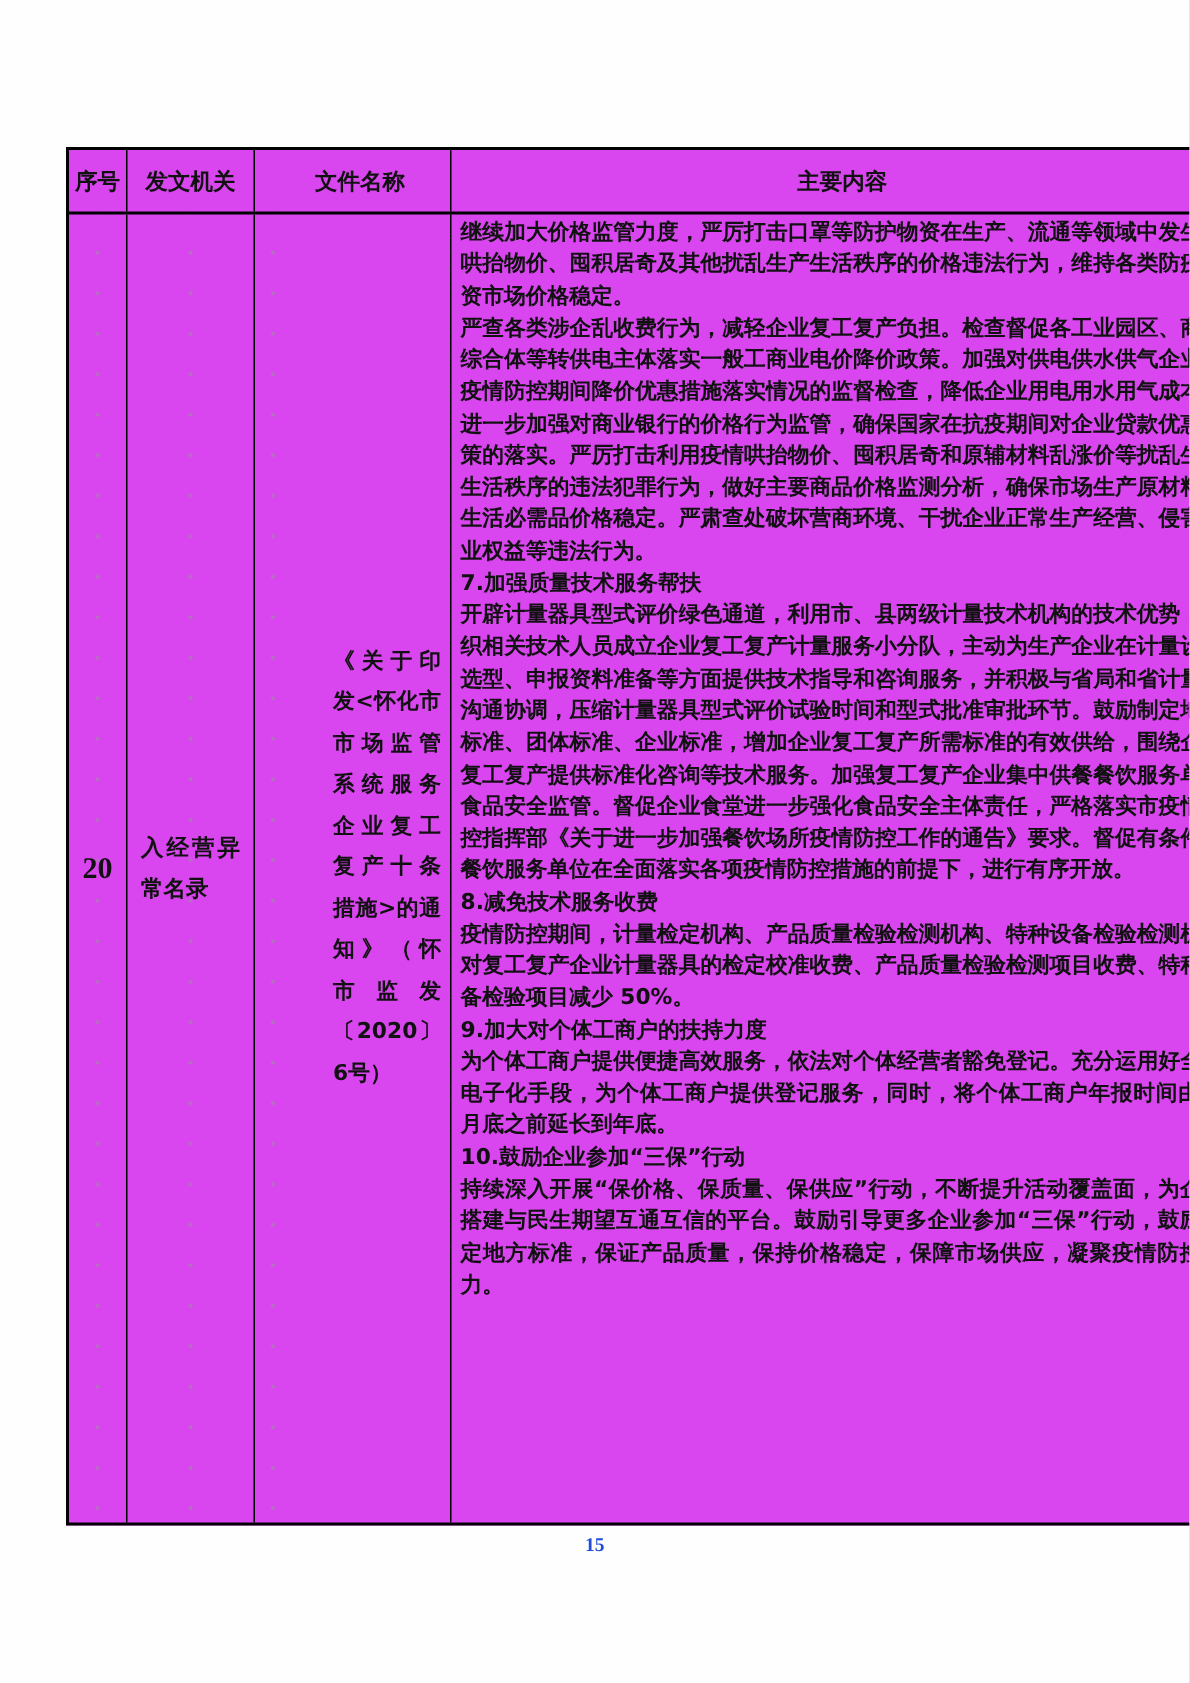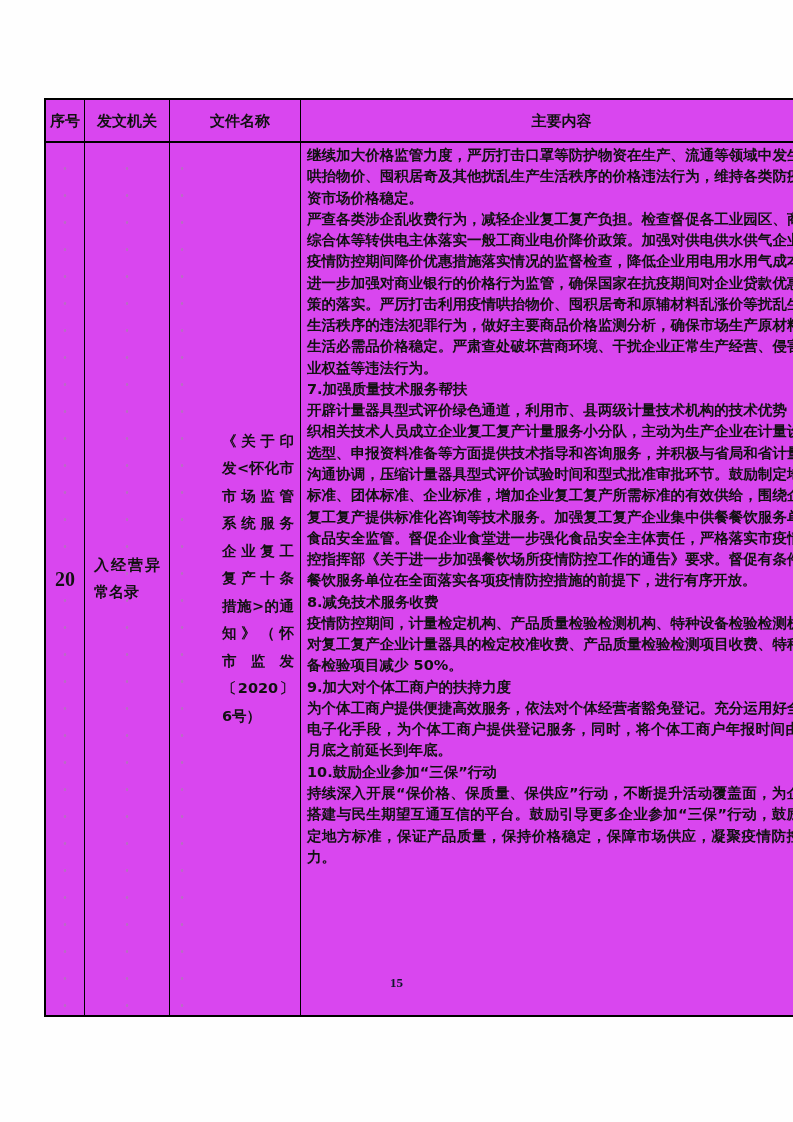--- a/index.html
+++ b/index.html
@@ -60,22 +60,22 @@
     background-repeat:repeat-y;
     background-position:center 12px;
   }
   .dots-left{
     background-image:radial-gradient(circle, rgba(150,150,150,0.5) 1px, transparent 1.6px);
     background-size:16px 27px;
     background-repeat:repeat-y;
     background-position:4px 12px;
   }
   .page-number{
-    position:absolute;left:0;right:0;top:975px;
-    text-align:center;font-size:13px;color:#0f172a;
+    position:absolute;left:0;right:0;top:1022px;
+    text-align:center;font-size:13px;color:#1d4ed8;
     font-family:"Liberation Serif","DejaVu Serif",serif;font-weight:600;
   }
 </style>
 </head>
 <body>
 
 <div class="page">
 
   <div class="doc-table">
 

